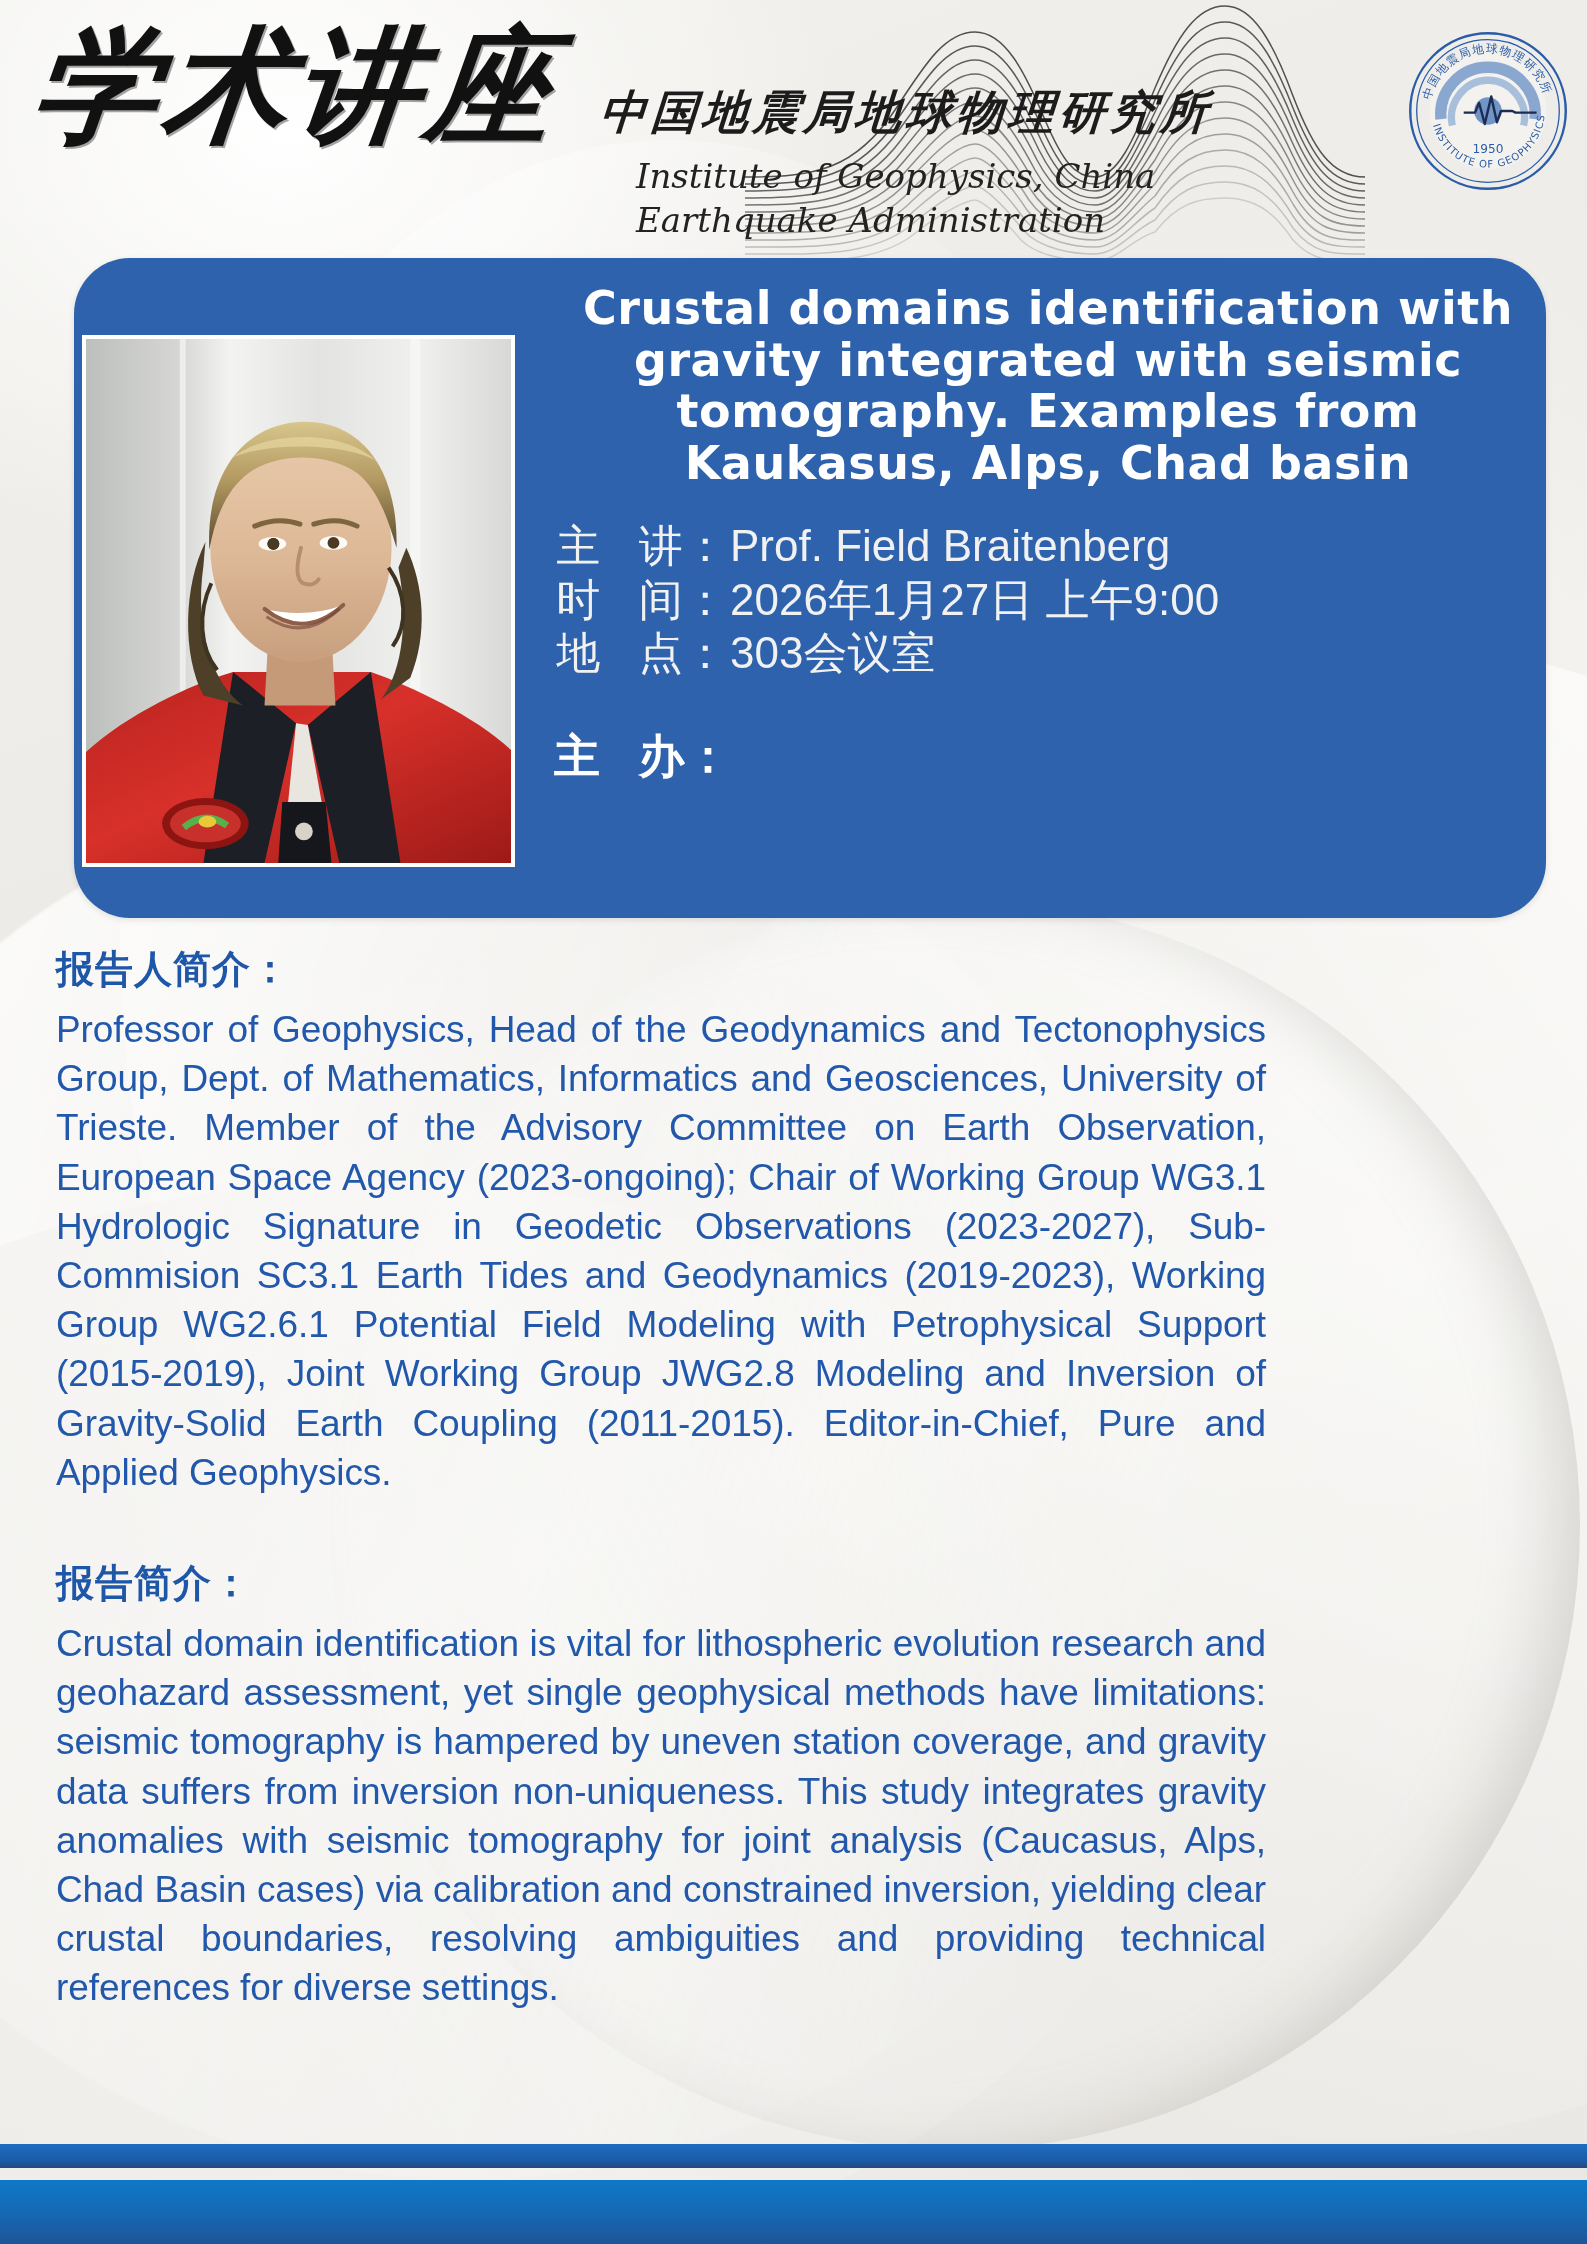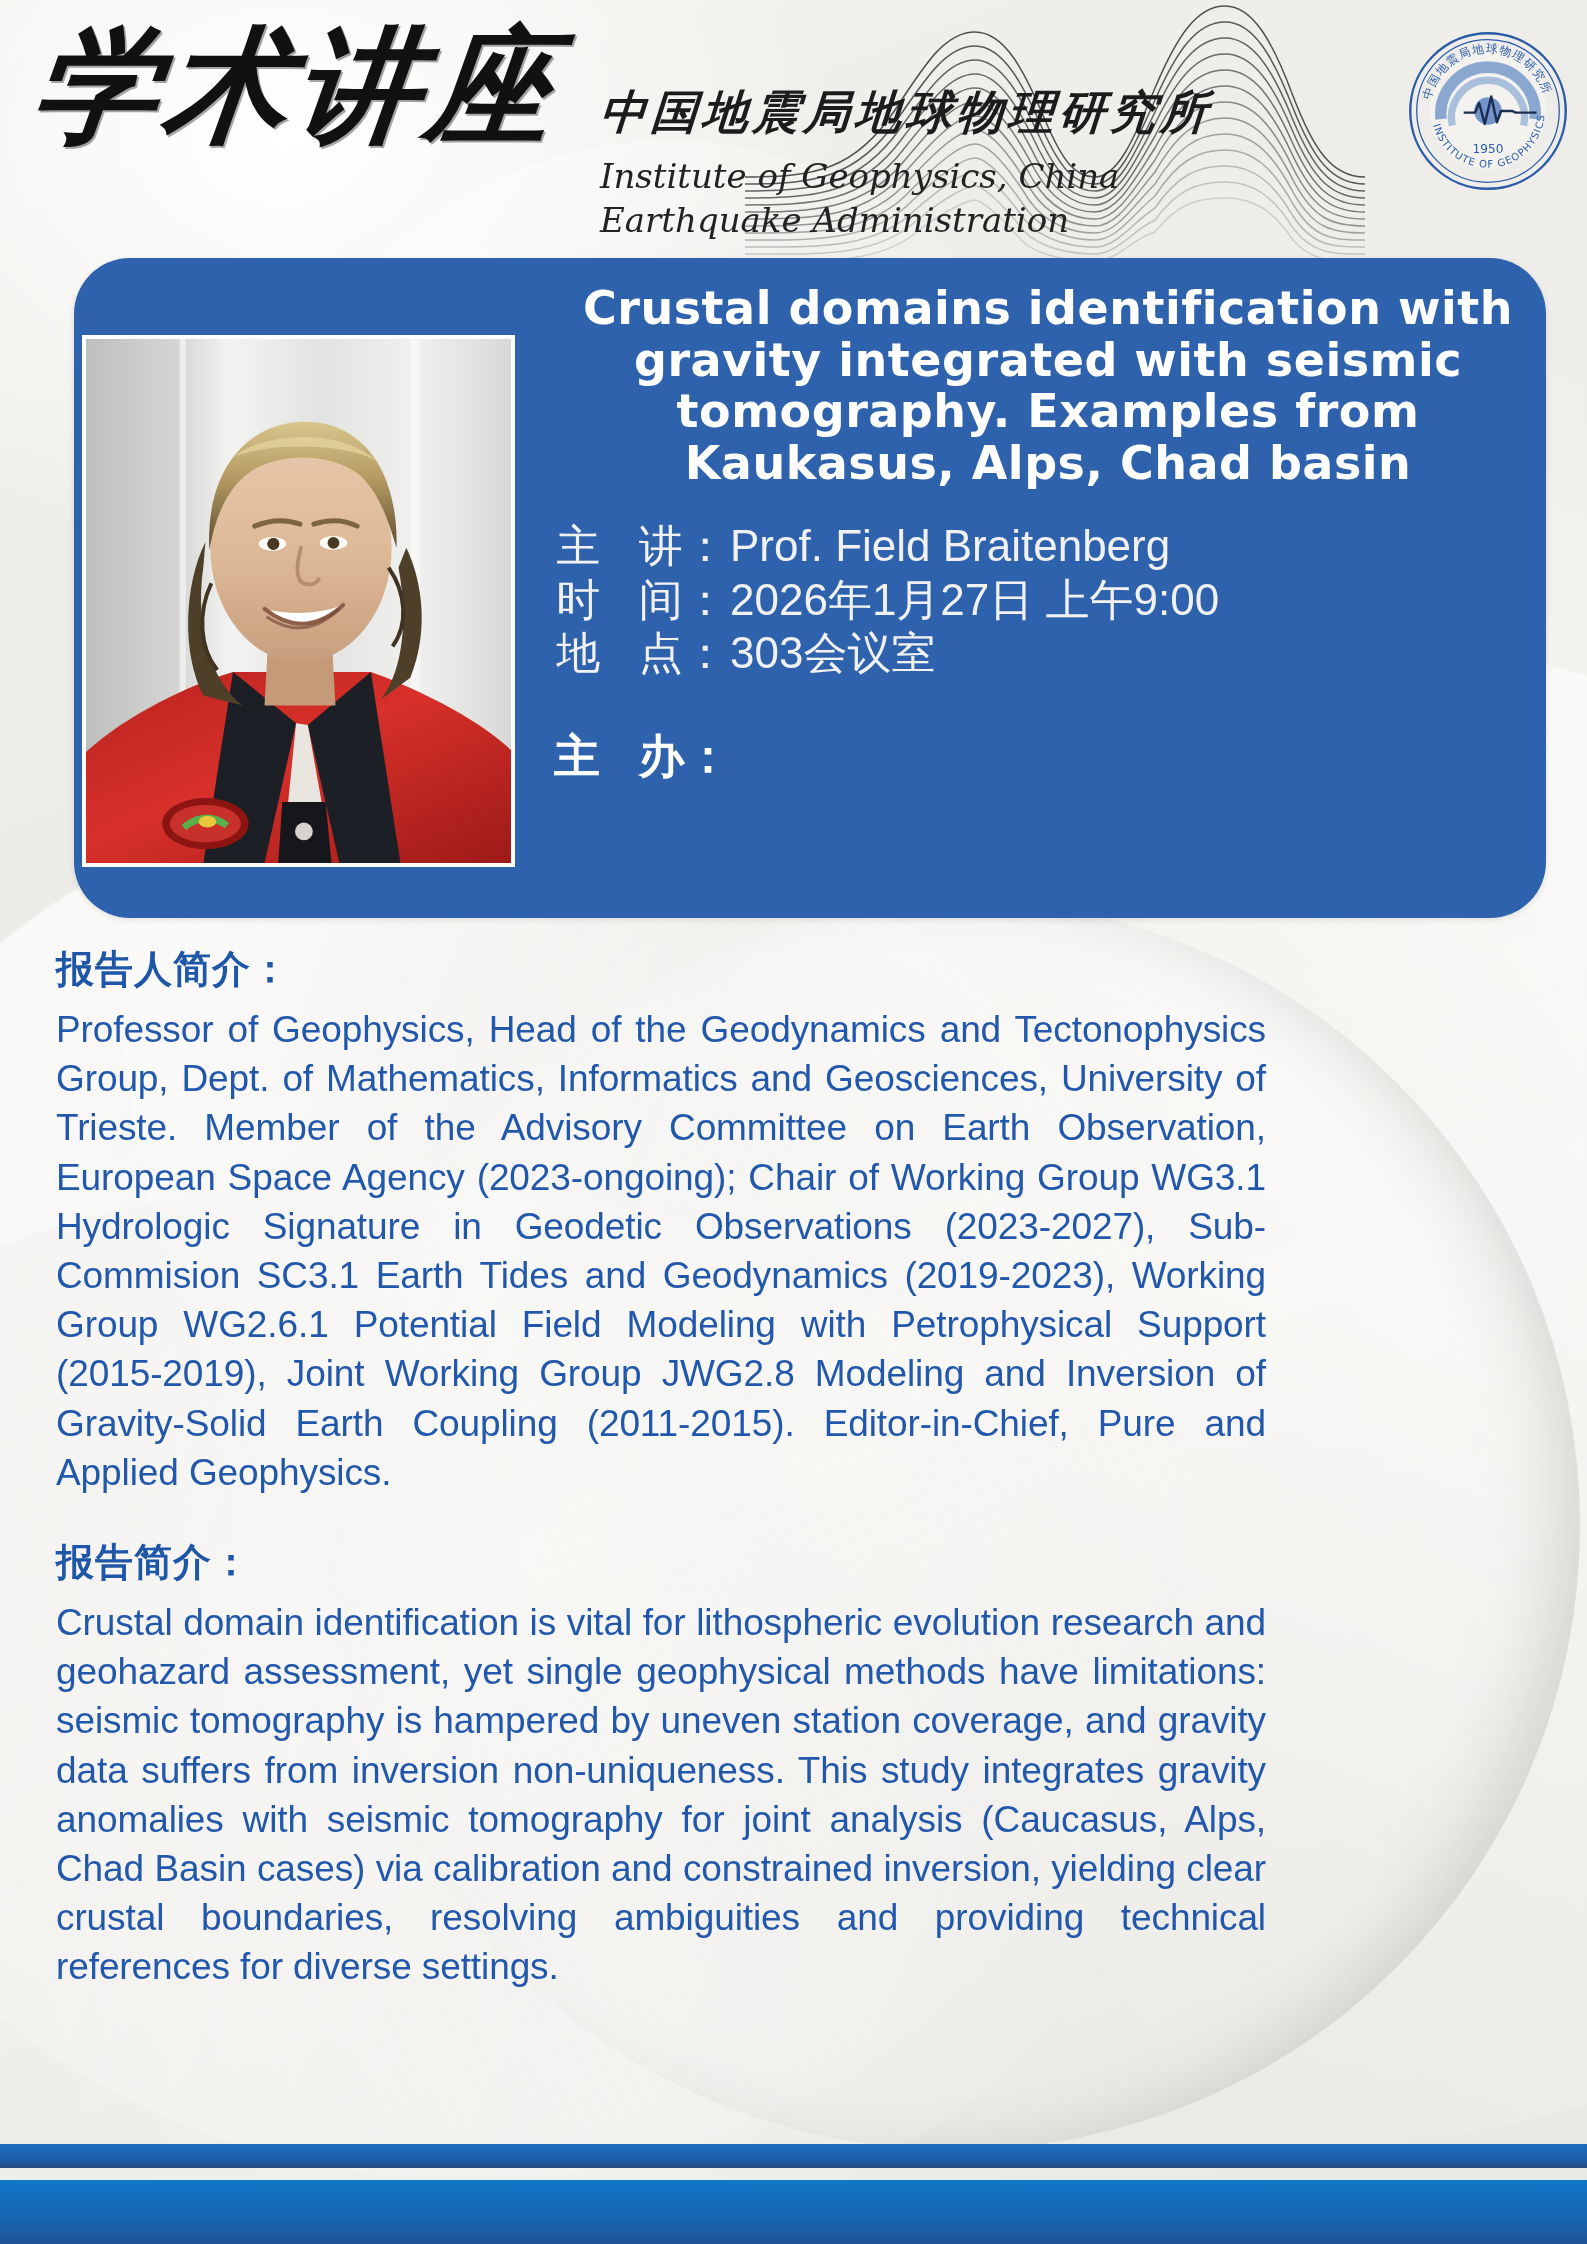--- a/index.html
+++ b/index.html
@@ -67,21 +67,21 @@
   }
 
   .inst-cn {
     position:absolute; left:600px; top:82px;
     font-family:"DejaVu Serif", serif;
     font-size:46px; font-weight:700; color:#1c1c1c;
     letter-spacing:5px; white-space:nowrap;
     font-style:italic; transform:skewX(-4deg);
   }
   .inst-en {
-    position:absolute; left:600px; top:155px;
+    position:absolute; left:636px; top:155px;
     font-family:"DejaVu Serif", serif;
     font-size:34px; color:#222; font-style:italic;
     line-height:1.28; width:720px;
   }
 
   
   #wave { position:absolute; left:745px; top:-8px; width:620px; height:300px; opacity:.85; }
 
   
   #logo { position:absolute; right:18px; top:30px; width:162px; height:162px; }
@@ -134,21 +134,21 @@
   .sec { padding:0 56px; }
   .sec-head {
     color:#1e56a8; font-weight:bold; font-size:38px;
     letter-spacing:1px; margin-bottom:10px;
   }
   .sec-body {
     color:#2258ab; font-size:37px; line-height:1.33;
     text-align:justify; text-justify:inter-word;
     letter-spacing:-.1px;
   }
-  #sec2 { margin-top:40px; }
+  #sec2 { margin-top:61px; }
 
   
   .bar { position:absolute; left:0; width:1587px; }
   #bar1 { top:2144px; height:24px; background:linear-gradient(180deg,#1e6cc0 0%,#1b5ba6 70%,#27487c 100%); }
   #bar2 { top:2180px; height:64px; background:linear-gradient(180deg,#0f78c8 0%,#1667b3 55%,#1f5496 100%); }
 </style>
 </head>
 <body>
 
 <div id="poster">

